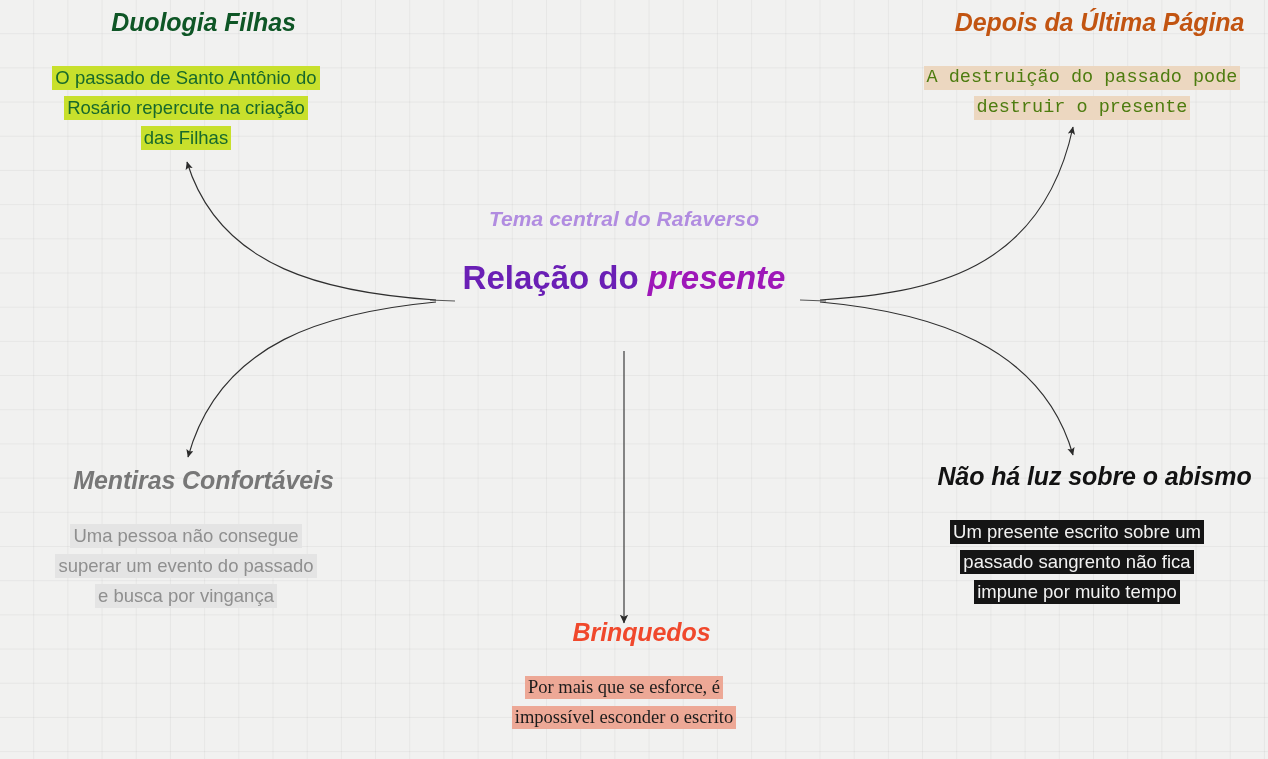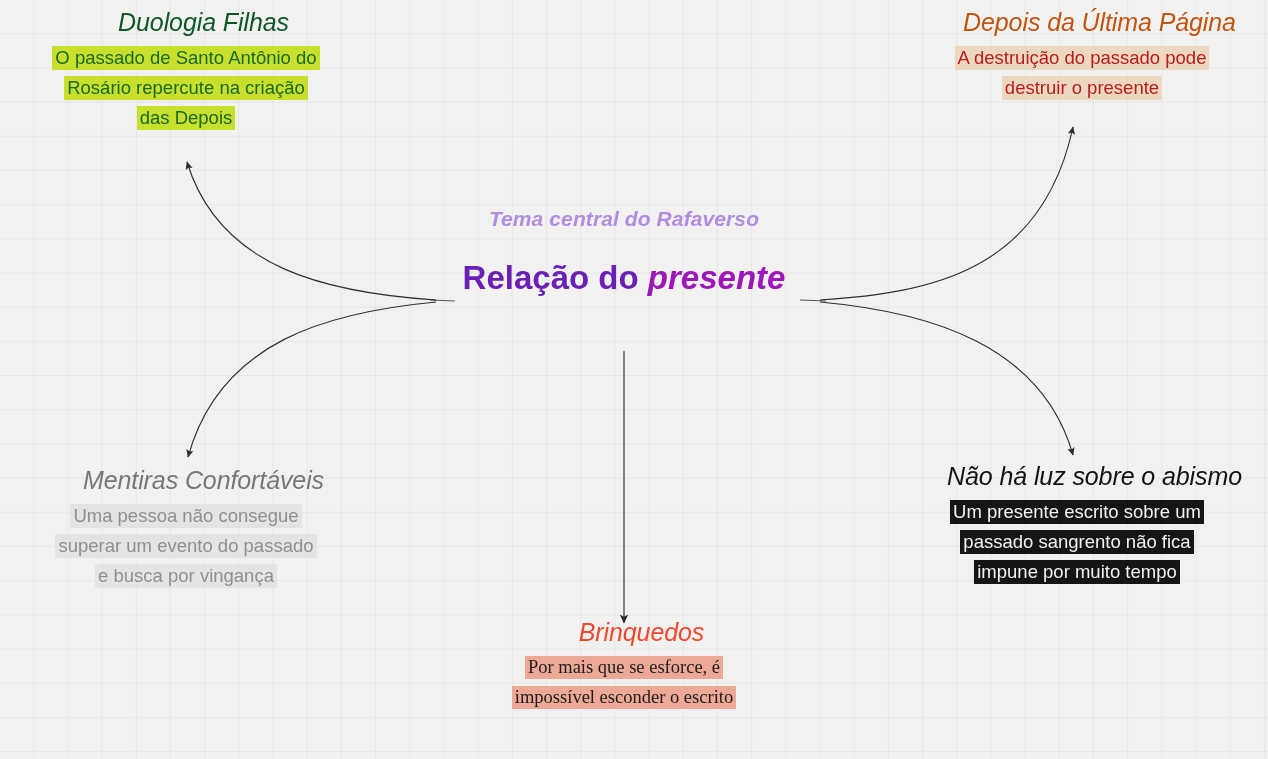--- a/index.html
+++ b/index.html
@@ -26,32 +26,32 @@
     top: 0;
     width: 1268px;
     height: 759px;
     pointer-events: none;
   }
   .node {
     position: absolute;
     text-align: center;
   }
   .node-title {
-    font-weight: normal;
+    font-weight: bold;
     font-style: italic;
     font-size: 25px;
     line-height: 1.12;
     white-space: nowrap;
     letter-spacing: -0.1px;
     margin-left: 35px;
   }
   .node-body {
     font-size: 18.5px;
     line-height: 1.62;
-    margin-top: 7px;
+    margin-top: 27px;
     font-style: normal;
     font-weight: normal;
   }
   .node-body span.hl {
     padding: 1px 3px 2px 3px;
     box-decoration-break: clone;
     -webkit-box-decoration-break: clone;
   }
 
   
@@ -85,21 +85,21 @@
   #node-depois   { left: 896px; top: 8px;   width: 372px; }
   #node-mentiras { left: 0px;   top: 466px; width: 372px; }
   #node-naoha    { left: 886px; top: 462px; width: 382px; }
   #node-brinq    { left: 438px; top: 618px; width: 372px; }
 
   #node-duologia .node-title { color: #0e5626; }
   #node-duologia .node-body  { color: #17692c; }
   #node-duologia .hl         { background: #c8e02c; }
 
   #node-depois .node-title { color: #c25411; }
-  #node-depois .node-body  { color: #b91c1c; }
+  #node-depois .node-body  { color: #4d7c0f; font-family: Liberation Mono, monospace; }
   #node-depois .hl         { background: #ecd7c0; }
 
   #node-mentiras .node-title { color: #777777; }
   #node-mentiras .node-body  { color: #8f8f8f; }
   #node-mentiras .hl         { background: #e4e4e4; }
 
   #node-naoha .node-title { color: #121212; }
   #node-naoha .node-body  { color: #f2f2f2; }
   #node-naoha .hl         { background: #151515; }
 
@@ -141,21 +141,21 @@
         <span>Relação do </span><em>presente</em>
       </div>
     </div>
   </div>
 
   <div class="node" id="node-duologia">
     <div class="node-title">Duologia Filhas</div>
     <div class="node-body">
       <div><span class="hl">O passado de Santo Antônio do</span></div>
       <div><span class="hl">Rosário repercute na criação</span></div>
-      <div><span class="hl">das Depois</span></div>
+      <div><span class="hl">das Filhas</span></div>
     </div>
   </div>
 
   <div class="node" id="node-depois">
     <div class="node-title">Depois da Última Página</div>
     <div class="node-body">
       <div><span class="hl">A destruição do passado pode</span></div>
       <div><span class="hl">destruir o presente</span></div>
     </div>
   </div>

